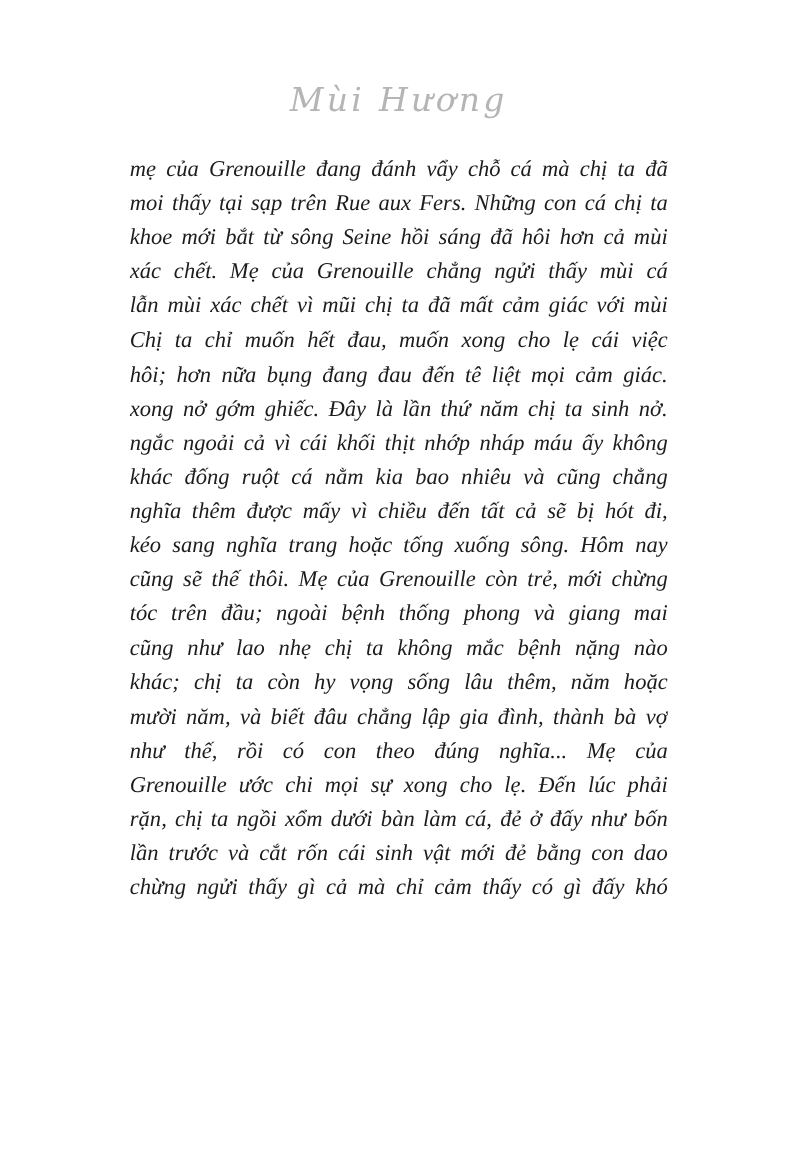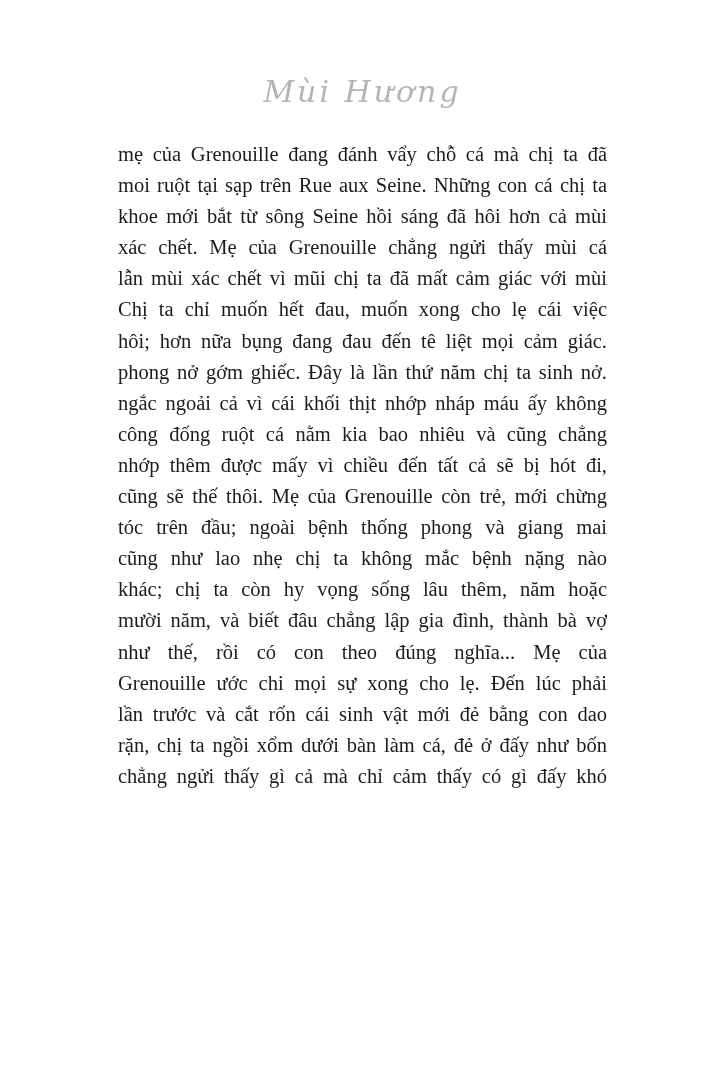--- a/index.html
+++ b/index.html
@@ -35,55 +35,57 @@
     color: #1c1c1c;
     font-size: 20.5px;
   }
   .text-line {
     line-height: 31.1px;
     height: 31.1px;
     text-align: justify;
     text-align-last: justify;
     overflow: hidden;
     white-space: normal;
+    font-style: italic;
   }
   .page-footer {
     position: absolute;
     top: 966px;
     left: 0;
     width: 100%;
     text-align: center;
     font-size: 20px;
     color: #222222;
   }
 </style>
 </head>
 <body>
 
 <div class="page">
   <div class="page-header">Mùi Hương</div>
 
   <div class="page-body">
       <div class="text-line">mẹ của Grenouille đang đánh vẩy chỗ cá mà chị ta đã</div>
-      <div class="text-line">moi ruột tại sạp trên Rue aux Seine. Những con cá chị ta</div>
+      <div class="text-line">moi thấy tại sạp trên Rue aux Fers. Những con cá chị ta</div>
       <div class="text-line">khoe mới bắt từ sông Seine hồi sáng đã hôi hơn cả mùi</div>
       <div class="text-line">xác chết. Mẹ của Grenouille chẳng ngửi thấy mùi cá</div>
       <div class="text-line">lẫn mùi xác chết vì mũi chị ta đã mất cảm giác với mùi</div>
       <div class="text-line">Chị ta chỉ muốn hết đau, muốn xong cho lẹ cái việc</div>
       <div class="text-line">hôi; hơn nữa bụng đang đau đến tê liệt mọi cảm giác.</div>
-      <div class="text-line">phong nở gớm ghiếc. Đây là lần thứ năm chị ta sinh nở.</div>
+      <div class="text-line">xong nở gớm ghiếc. Đây là lần thứ năm chị ta sinh nở.</div>
       <div class="text-line">ngắc ngoải cả vì cái khối thịt nhớp nháp máu ấy không</div>
-      <div class="text-line">công đống ruột cá nằm kia bao nhiêu và cũng chẳng</div>
-      <div class="text-line">nhớp thêm được mấy vì chiều đến tất cả sẽ bị hót đi,</div>
+      <div class="text-line">khác đống ruột cá nằm kia bao nhiêu và cũng chẳng</div>
+      <div class="text-line">nghĩa thêm được mấy vì chiều đến tất cả sẽ bị hót đi,</div>
+      <div class="text-line">kéo sang nghĩa trang hoặc tống xuống sông. Hôm nay</div>
       <div class="text-line">cũng sẽ thế thôi. Mẹ của Grenouille còn trẻ, mới chừng</div>
       <div class="text-line">tóc trên đầu; ngoài bệnh thống phong và giang mai</div>
       <div class="text-line">cũng như lao nhẹ chị ta không mắc bệnh nặng nào</div>
       <div class="text-line">khác; chị ta còn hy vọng sống lâu thêm, năm hoặc</div>
       <div class="text-line">mười năm, và biết đâu chẳng lập gia đình, thành bà vợ</div>
       <div class="text-line">như thế, rồi có con theo đúng nghĩa... Mẹ của</div>
       <div class="text-line">Grenouille ước chi mọi sự xong cho lẹ. Đến lúc phải</div>
+      <div class="text-line">rặn, chị ta ngồi xổm dưới bàn làm cá, đẻ ở đấy như bốn</div>
       <div class="text-line">lần trước và cắt rốn cái sinh vật mới đẻ bằng con dao</div>
-      <div class="text-line">rặn, chị ta ngồi xổm dưới bàn làm cá, đẻ ở đấy như bốn</div>
-      <div class="text-line">chẳng ngửi thấy gì cả mà chỉ cảm thấy có gì đấy khó</div>
+      <div class="text-line">chừng ngửi thấy gì cả mà chỉ cảm thấy có gì đấy khó</div>
     </div>
 
   <div class="page-footer">14</div>
 </div>
 
 </body></html>

